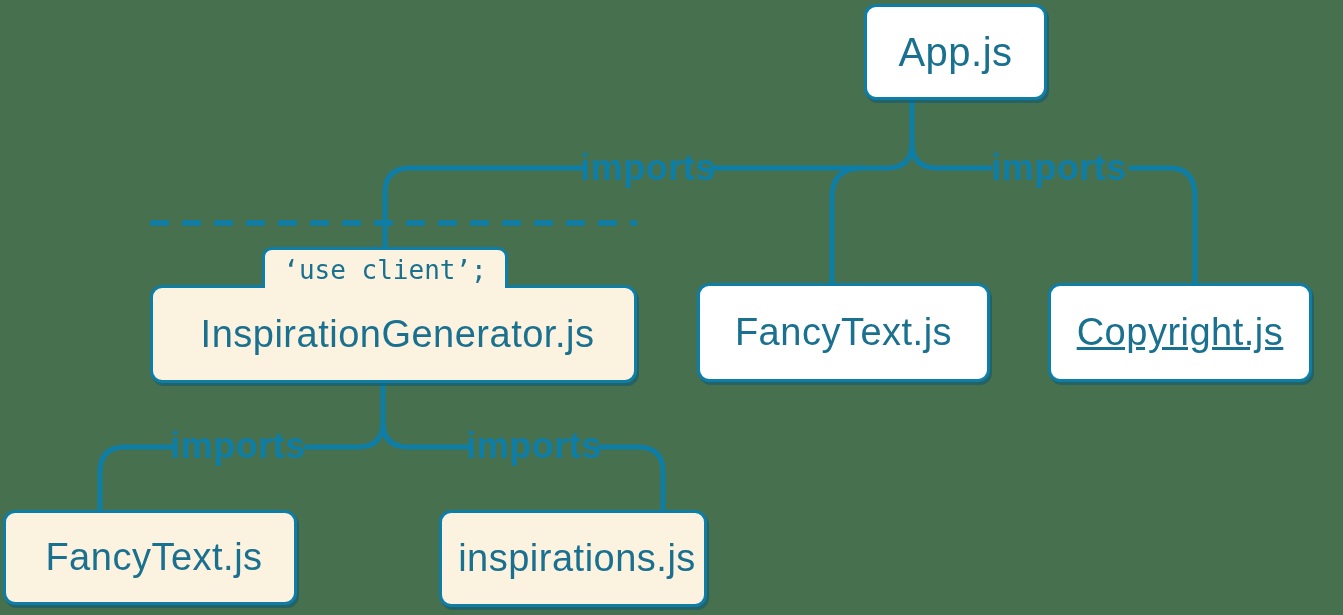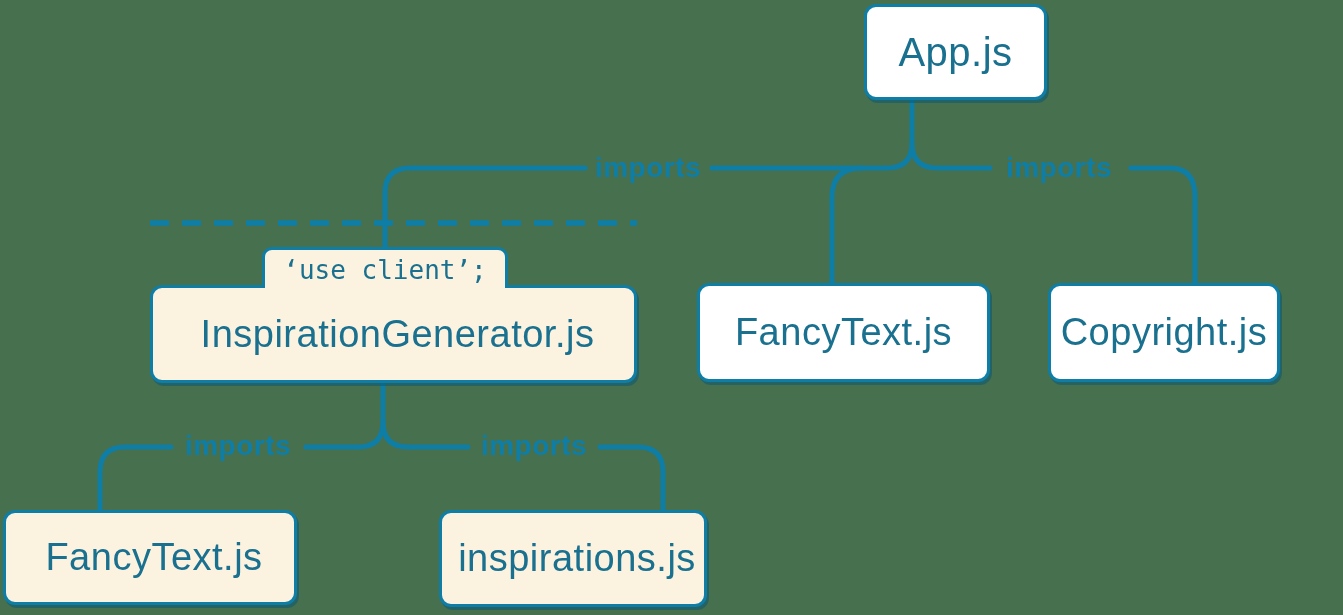--- a/index.html
+++ b/index.html
@@ -51,21 +51,21 @@
     font-size: 38px;
     font-weight: 500;
     letter-spacing: 0.5px;
     box-shadow: 2px 3px 0 rgba(10, 88, 118, 0.55);
   }
   .node.client { background: var(--client-bg); padding-left: 8px; }
 
   .node.app            { left: 820px;  top: 4px;   width: 183px; height: 96px; font-size: 40px; margin-left: 44px; }
   .node.inspiration    { left: 150px;  top: 285px; width: 487px; height: 98px; }
   .node.fancytext-mid  { left: 697px;  top: 283px; width: 293px; height: 99px; }
-  .node.copyright      { left: 1048px; top: 283px; width: 232px; height: 99px; }
+  .node.copyright      { left: 1048px; top: 283px; width: 264px; height: 99px; text-decoration: underline; }
   .node.fancytext-bot  { left: 3px;    top: 510px; width: 294px; height: 95px; }
   .node.inspirations   { left: 439px;  top: 510px; width: 268px; height: 97px; }
 
   .directive-tag {
     position: absolute;
     z-index: 2;
     left: 262px; top: 247px;
     width: 246px; height: 41px;
     background: var(--client-bg);
     border: 3px solid var(--accent);
@@ -78,21 +78,21 @@
     font-size: 26px;
     font-weight: 500;
     color: var(--node-text);
     padding-top: 2px;
     text-align: right;
   }
   .edge-label {
     position: absolute;
     z-index: 1;
     transform: translate(-50%, -50%);
-    font-size: 28px;
+    font-size: 36px;
     font-weight: 700;
     color: var(--accent);
     letter-spacing: 0.5px;
     white-space: nowrap;
   }
   .edge-label.tl { left: 648px;  top: 168px; }
   .edge-label.tr { left: 1059px; top: 168px; }
   .edge-label.bl { left: 238px;  top: 446px; }
   .edge-label.br { left: 534px;  top: 446px; }
 </style>

